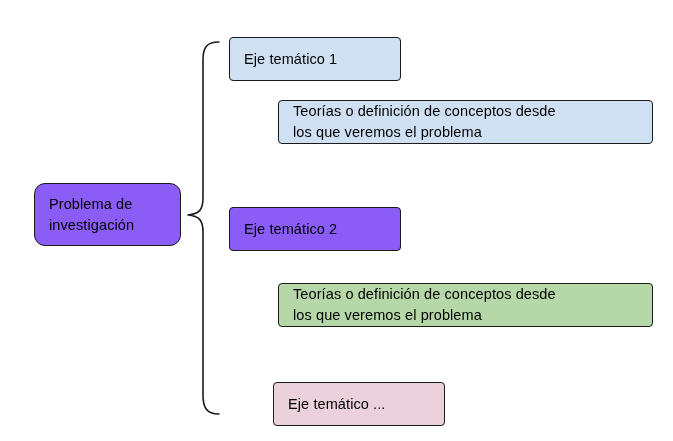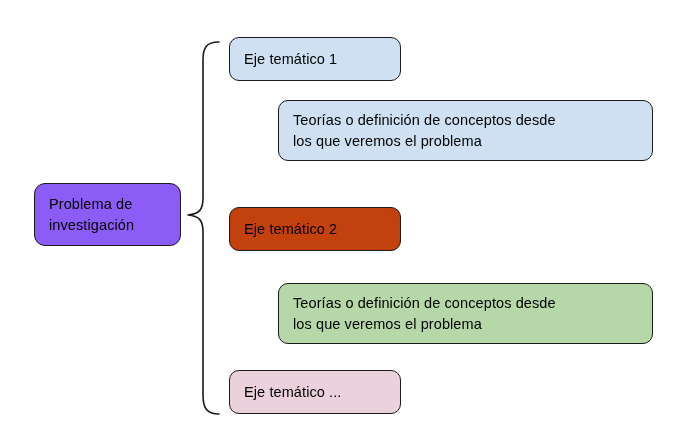--- a/index.html
+++ b/index.html
@@ -20,21 +20,21 @@
     position: absolute;
     inset: 0;
     width: 673px;
     height: 441px;
   }
 
   .node {
     position: absolute;
     box-sizing: border-box;
     border: 1px solid #1a1a1a;
-    border-radius: 10px;
+    border-radius: 4px;
     display: flex;
     align-items: center;
     color: #000000;
     font-size: 14.5px;
     line-height: 1.42;
     letter-spacing: 0.1px;
     padding: 0 14px;
     white-space: pre-line;
   }
 
@@ -46,26 +46,26 @@
     border-radius: 11px;
   }
 
   .node-axis {
     left: 229px;
     width: 172px;
     height: 44px;
   }
   .node-axis-1 { top: 37px; }
   .node-axis-2 { top: 207px; }
-  .node-axis-3 { top: 370px; }
+  .node-axis-3 { top: 382px; margin-left: 44px; }
 
   .node-desc {
     left: 278px;
     width: 375px;
-    height: 61px;
+    height: 44px;
   }
   .node-desc-1 { top: 100px; }
   .node-desc-2 { top: 283px; }
 
   .brace-layer {
     position: absolute;
     left: 0;
     top: 0;
     width: 673px;
     height: 441px;
@@ -88,20 +88,20 @@
              C 199 216 203 220 203 232
              L 203 395
              C 203 407 206 414 219 414" fill="none" stroke="#1a1a1a" stroke-width="1.6" stroke-linecap="round" stroke-linejoin="round"></path>
   </svg>
 
   <div class="node node-axis node-axis-1" style="background:#cfe0f2">Eje temático 1</div>
 
   <div class="node node-desc node-desc-1" style="background:#cfe0f2">Teorías o definición de conceptos desde
 los que veremos el problema</div>
 
-  <div class="node node-axis node-axis-2" style="background:#c2410c">Eje temático 2</div>
+  <div class="node node-axis node-axis-2" style="background:#8b5cf6">Eje temático 2</div>
 
   <div class="node node-desc node-desc-2" style="background:#b6d7a8">Teorías o definición de conceptos desde
 los que veremos el problema</div>
 
   <div class="node node-axis node-axis-3" style="background:#ead1dc">Eje temático ...</div>
 
 </div>
 
 </body></html>

